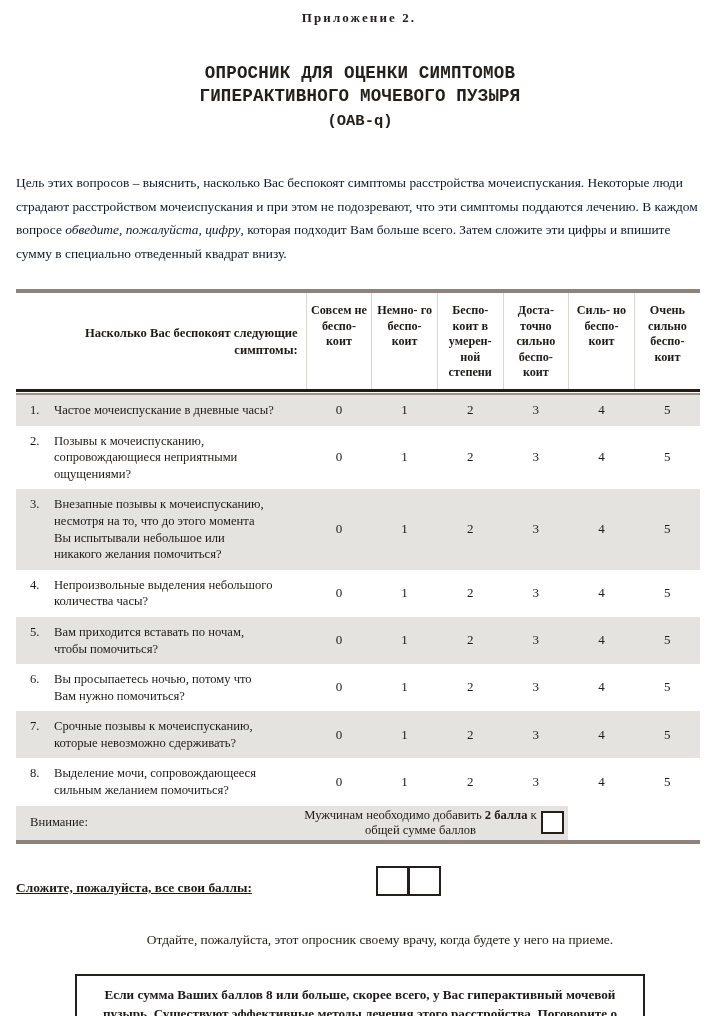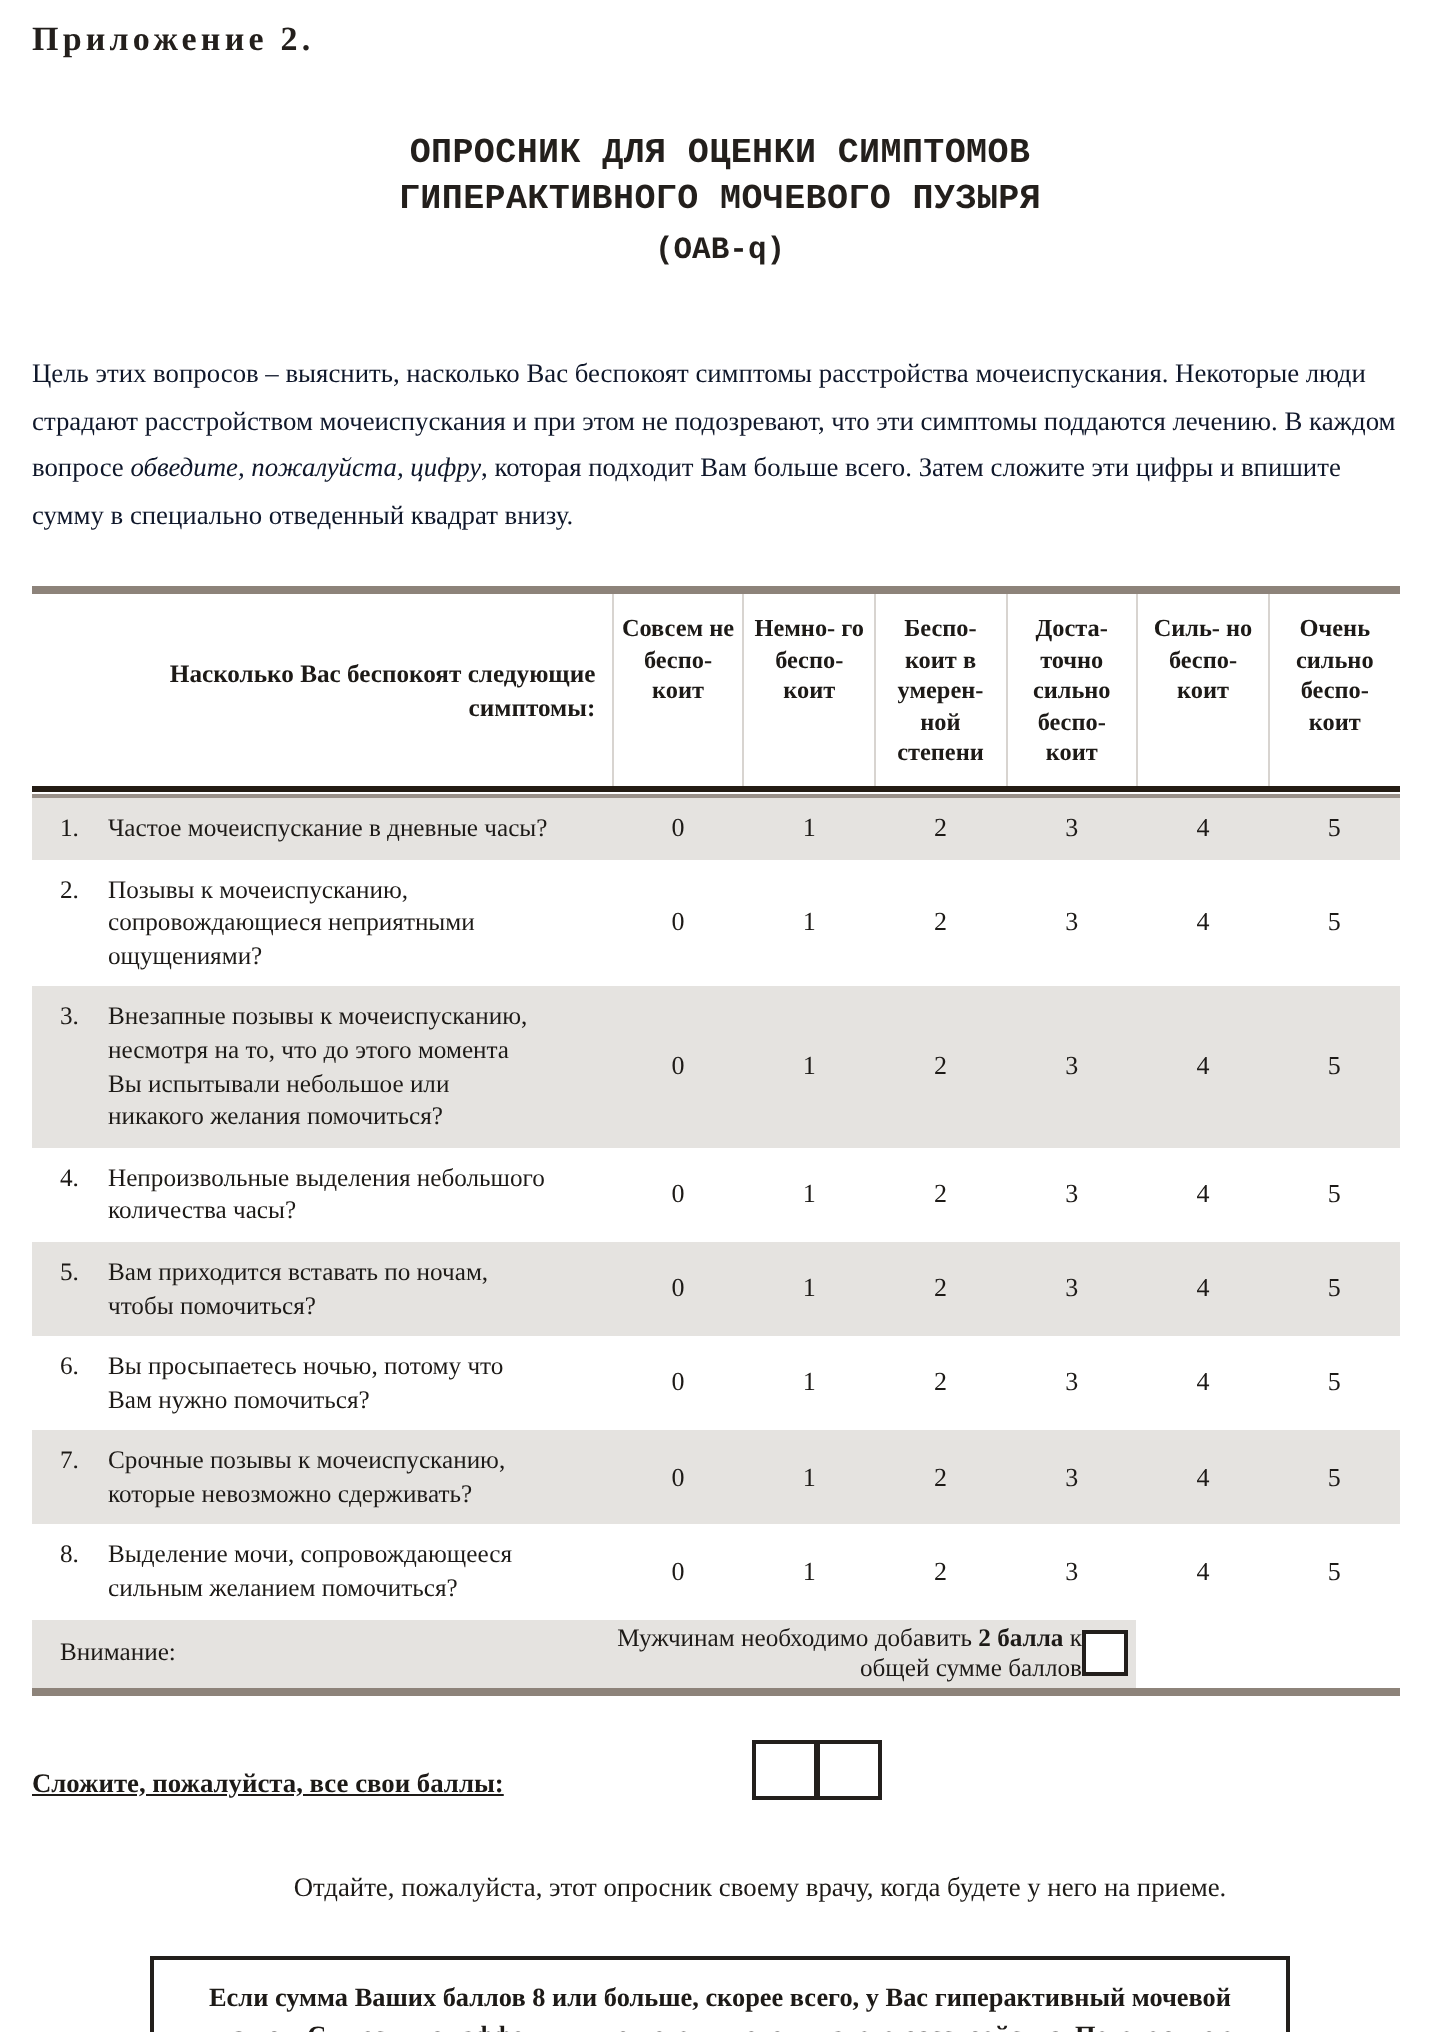--- a/index.html
+++ b/index.html
@@ -19,22 +19,22 @@
   .page {
     position: relative;
     width: 720px;
     height: 1016px;
     box-sizing: border-box;
     padding: 0 16px;
   }
 
   
   .annex {
-    text-align: left;
-    font-size: 17px;
+    text-align: center;
+    font-size: 13px;
     font-weight: bold;
     letter-spacing: 2.1px;
     padding-top: 10px;
     padding-right: 2px;
     color: #231f1c;
   }
 
   
   .title-block {
     text-align: center;
@@ -165,21 +165,21 @@
   }
   .attn-label {
     font-size: 12.6px;
     padding-left: 14px;
     width: 260px;
     flex: 0 0 260px;
   }
   .attn-note {
     font-size: 12.6px;
     flex: 1 1 auto;
-    text-align: right;
+    text-align: center;
     padding-left: 10px;
   }
   .attn-note b { font-weight: bold; }
   .attn-box {
     width: 19px;
     height: 19px;
     border: 2px solid #231f1c;
     background: #ffffff;
     margin-right: 4px;
     flex: 0 0 19px;

